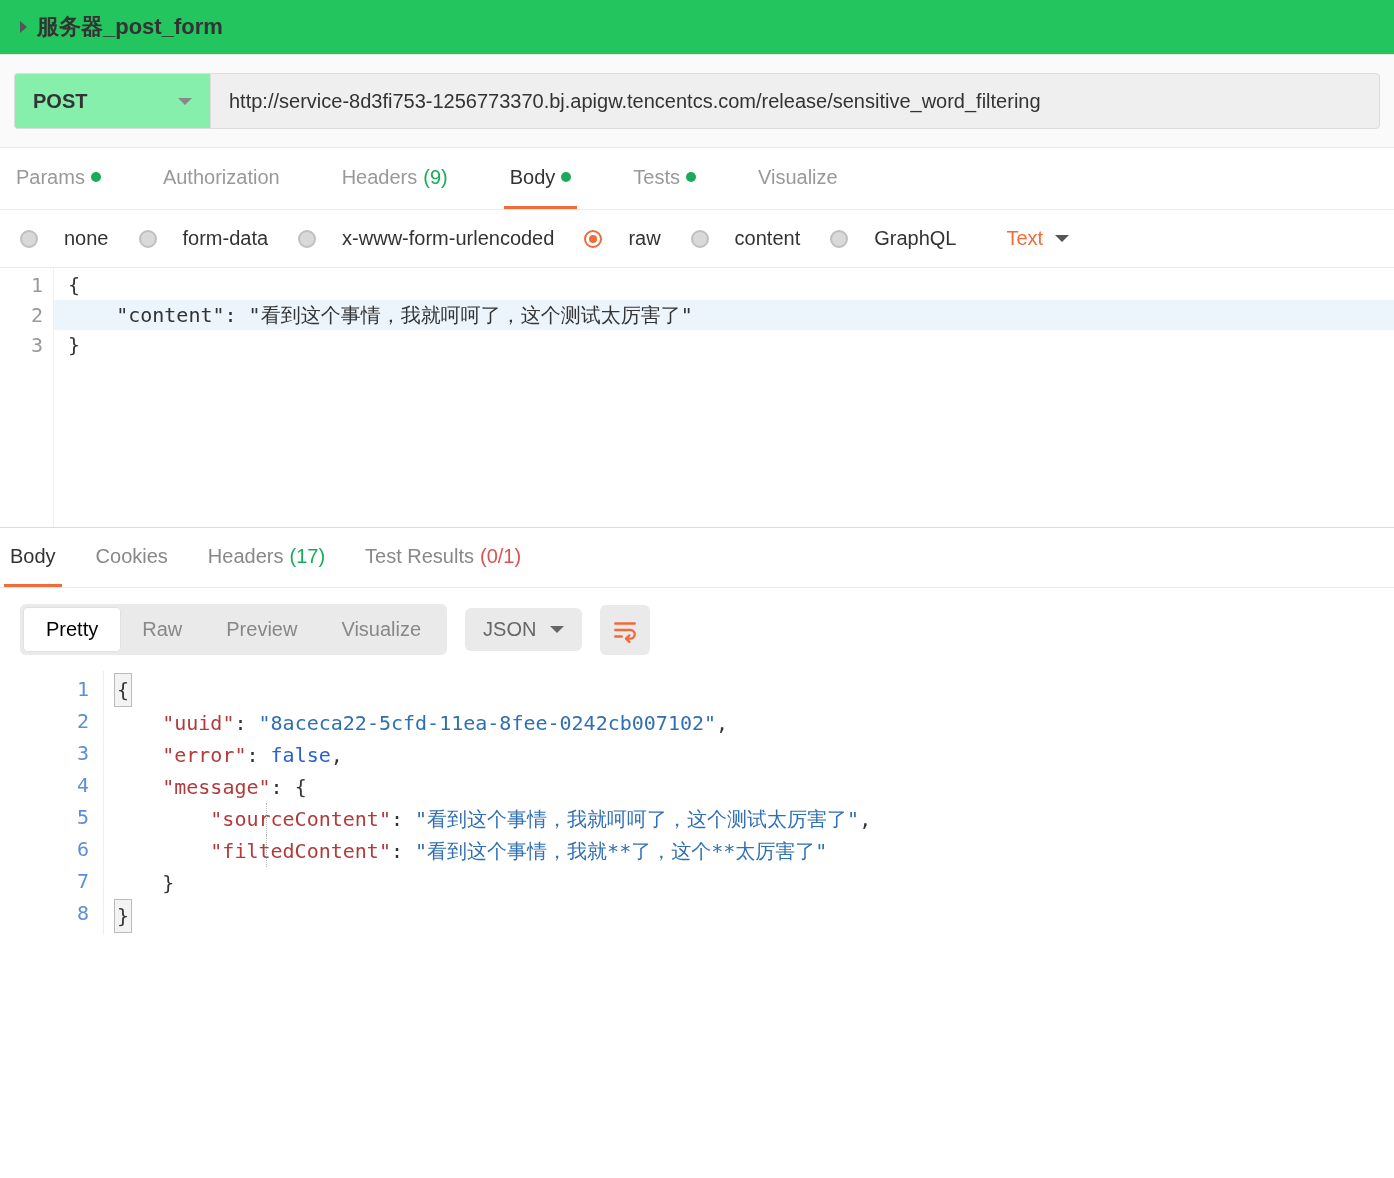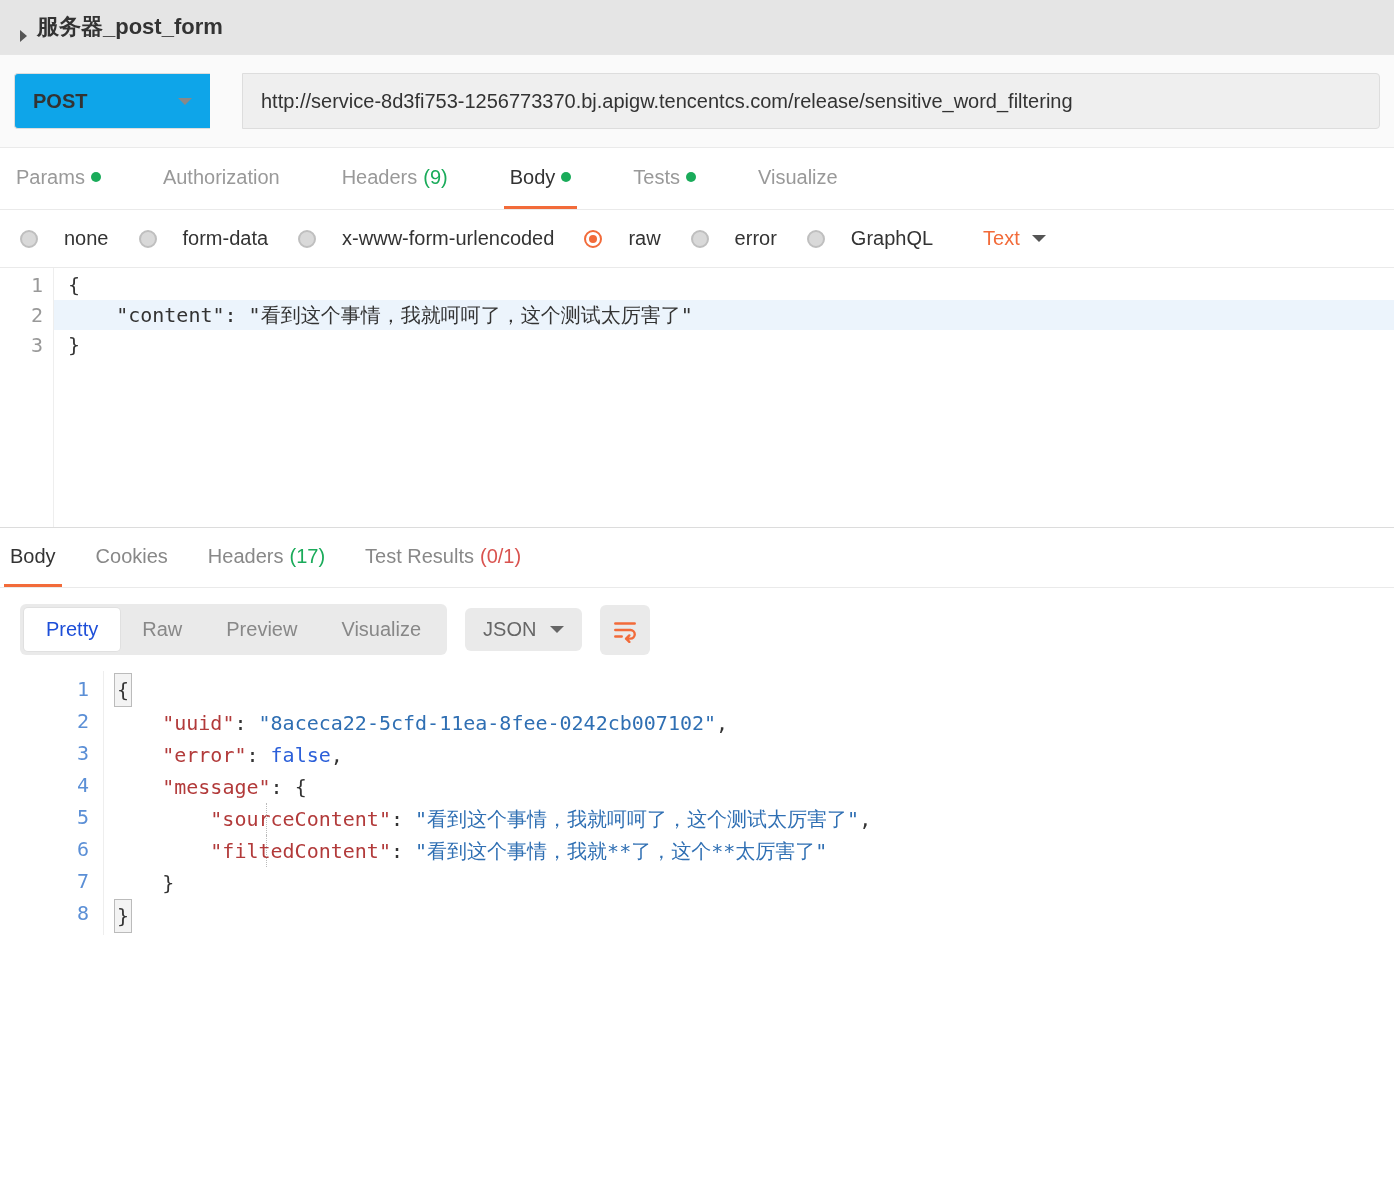--- a/index.html
+++ b/index.html
@@ -7,24 +7,24 @@
     font-family: -apple-system, BlinkMacSystemFont, "Segoe UI", Arial, sans-serif;
     font-size: 16px;
     color: #333;
     background: #fff;
     width: 1394px;
   }
 
   
   .title-bar {
     display: flex;
-    align-items: flex-end;
+    align-items: center;
     padding: 12px 20px;
     border-bottom: 1px solid #e6e6e6;
-    background: #e5e5e5;
+    background: #22c55e;
   }
   .title-bar .caret {
     width: 0; height: 0;
     border-top: 6px solid transparent;
     border-bottom: 6px solid transparent;
     border-left: 7px solid #555;
     margin-right: 10px;
   }
   .title-bar .title-text {
     font-size: 22px; font-weight: 600; color: #333;
@@ -35,21 +35,21 @@
     display: flex;
     align-items: stretch;
     padding: 18px 14px 18px 14px;
     background: #fafafa;
     border-bottom: 1px solid #eaeaea;
   }
   .method-select {
     display: flex; align-items: center; justify-content: space-between;
     width: 196px;
     padding: 0 18px;
-    background: #0ea5e9;
+    background: #86efac;
     border: 1px solid #ddd;
     border-right: none;
     border-radius: 4px 0 0 4px;
     font-size: 20px; font-weight: 600; color: #333;
     cursor: pointer;
   }
   .method-select .chevron {
     width: 0; height: 0;
     border-left: 7px solid transparent;
     border-right: 7px solid transparent;
@@ -57,21 +57,21 @@
   }
   .url-input {
     flex: 1;
     height: 56px;
     padding: 0 18px;
     background: #efefef;
     border: 1px solid #ddd;
     border-radius: 0 4px 4px 0;
     font-size: 20px;
     color: #333;
-    display: flex; align-items: center; margin-left: 32px;
+    display: flex; align-items: center;
   }
 
   
   .req-tabs {
     display: flex;
     align-items: center;
     padding: 0 10px;
     border-bottom: 1px solid #eaeaea;
     height: 62px;
     gap: 50px;
@@ -150,21 +150,21 @@
   .res-toolbar {
     display:flex; align-items:center; gap:18px;
     padding: 16px 20px;
   }
   .seg-group {
     display:flex; background:#eaeaea; border-radius:6px; padding:4px;
   }
   .seg-btn {
     padding: 10px 22px; font-size:20px; color:#888; border-radius:4px; cursor:pointer;
   }
-  .seg-btn.active { background:#fff; color:#1d4ed8; box-shadow: 0 0 0 1px rgba(0,0,0,0.04); }
+  .seg-btn.active { background:#fff; color:#000000; box-shadow: 0 0 0 1px rgba(0,0,0,0.04); }
   .json-select {
     display:flex; align-items:center; gap:14px;
     background:#eaeaea; border-radius:6px;
     padding: 10px 18px; font-size:20px; color:#666; cursor:pointer;justify-content:center;
   }
   .json-select .chev { width:0;height:0;border-left:7px solid transparent;border-right:7px solid transparent;border-top:7px solid #666; }
   .wrap-btn {
     display:flex; align-items:center; justify-content:center;
     background:#eaeaea; border-radius:6px;
     width:50px; height:50px; cursor:pointer;
@@ -252,21 +252,21 @@
   <div class="radio-opt">
     <span class="radio"></span>
     <span>x-www-form-urlencoded</span>
   </div>
   <div class="radio-opt">
     <span class="radio selected"></span>
     <span>raw</span>
   </div>
   <div class="radio-opt">
     <span class="radio"></span>
-    <span>error</span>
+    <span>content</span>
   </div>
   <div class="radio-opt">
     <span class="radio"></span>
     <span>GraphQL</span>
   </div>
   <div class="content-type">
     <span>Text</span>
     <span class="chev"></span>
   </div>
 </div>

